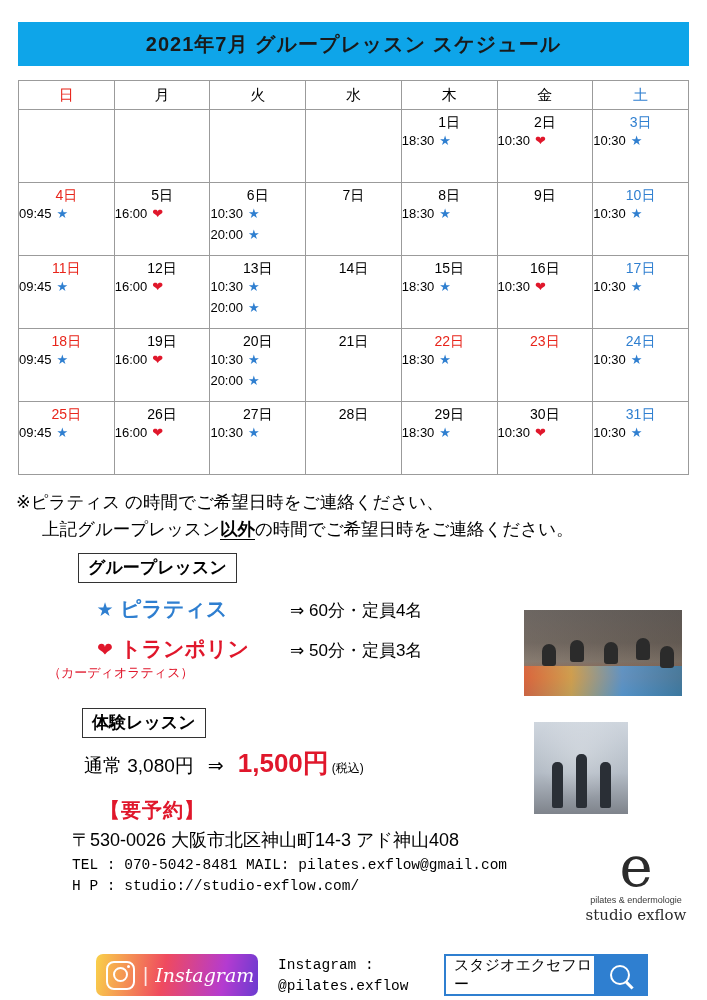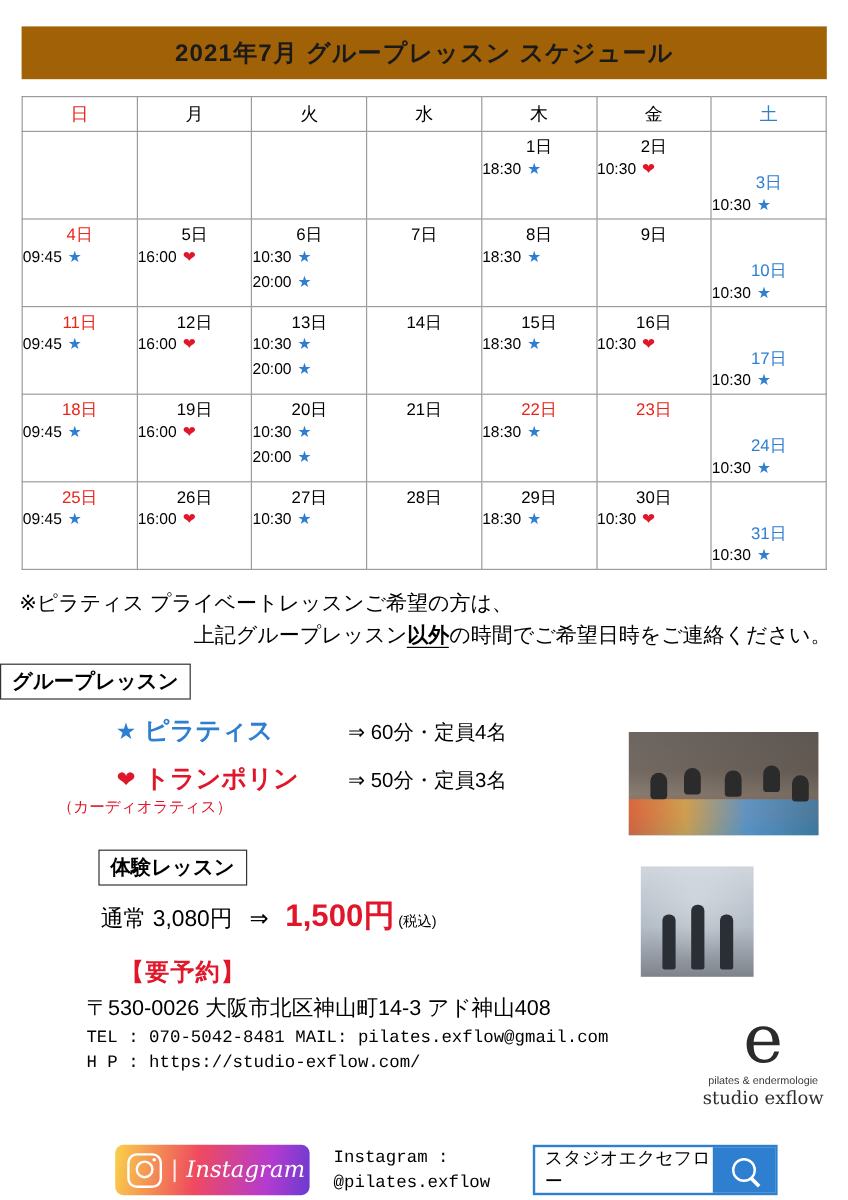--- a/index.html
+++ b/index.html
@@ -19,21 +19,21 @@
     width: 707px;
     height: 1000px;
     position: relative;
     padding: 0;
     box-sizing: border-box;
   }
 
   
   .title-bar {
     margin: 22px 18px 0 18px;
-    background: #a16207;
+    background: #0ea5e9;
     height: 44px;
     display: flex;
     align-items: center;
     justify-content: center;
   }
   .title-bar .title-text {
     font-size: 20px;
     font-weight: bold;
     letter-spacing: 1px;
     color: #1a1a1a;
@@ -67,54 +67,55 @@
   table.cal td {
     height: 72px;
   }
   .daynum {
     text-align: center;
     font-size: 14px;
     padding-top: 5px;
     line-height: 1.1;
   }
   .daynum.sun { color: #e8251b; }
-  .daynum.sat { color: #2f7fd0; margin-top: 30px; }
+  .daynum.sat { color: #2f7fd0; }
   .daynum.hol { color: #e8251b; }
   .daynum.norm { color: #000000; }
 
   .slot {
     font-size: 13px;
     line-height: 1.45;
     padding-top: 2px;
     white-space: nowrap;
   }
   .slot .time { letter-spacing: 0px; }
   .mark-star { color: #2f7fd0; font-size: 13px; margin-left: 5px; }
   .mark-heart { color: #e0172b; font-size: 13px; margin-left: 5px; }
 
   
   .note {
     margin: 14px 14px 0 16px;
     font-size: 17.5px;
     line-height: 1.55;
   }
-  .note .l2 { display: block; padding-left: 26px; text-align: right; }
+  .note .l2 { display: block; padding-left: 26px; }
   .note u { text-decoration: none; font-weight: bold; border-bottom: 1px solid #000; }
 
   
   .section {
     position: relative;
     margin-top: 10px;
   }
   .boxed-head {
     display: inline-block;
     border: 1px solid #333;
     padding: 2px 9px 3px 9px;
     font-size: 17px;
     font-weight: bold;
+    margin-left: 78px;
   }
   .lesson-row {
     display: flex;
     align-items: baseline;
     margin-left: 90px;
     margin-top: 12px;
   }
   .lesson-row .bullet {
     width: 30px;
     font-size: 19px;
@@ -534,21 +535,21 @@
             <td>
               <div class="daynum sat">31日</div>
               <div class="slot"><span class="time">10:30</span><span class="mark-star">★</span></div>
             </td>
           </tr>
         </tbody>
     </table>
   </div>
 
   <div class="note">
-    <span>※ピラティス プライベートレッスンご希望の方は、</span>
+    <span>※ピラティス の時間でご希望日時をご連絡ください、</span>
     <span class="l2"><span>上記グループレッスン</span><u>以外</u><span>の時間でご希望日時をご連絡ください。</span></span>
   </div>
 
   <div class="section">
     <div class="boxed-head">グループレッスン</div>
 
     <div class="lesson-row">
       <span class="bullet star">★</span>
       <span class="lname blue">ピラティス</span>
       <span class="ldesc">⇒  60分・定員4名</span>
@@ -569,21 +570,21 @@
       <span class="arrow">⇒</span>
       <span class="new">1,500円</span>
       <span class="tax">(税込)</span>
     </div>
   </div>
 
   <div class="booking">
     <div class="req">【要予約】</div>
     <div class="addr">〒530-0026 大阪市北区神山町14-3 アド神山408</div>
     <div class="contact-line">TEL : 070-5042-8481  MAIL: pilates.exflow@gmail.com</div>
-    <div class="contact-line">H P : https://studio-exflow.com/</div>
+    <div class="contact-line">H P : studio://studio-exflow.com/</div>
   </div>
 
   <div class="photo1">
     <span class="fig" style="left:18px; top:34px;"></span>
     <span class="fig" style="left:46px; top:30px;"></span>
     <span class="fig" style="left:80px; top:32px;"></span>
     <span class="fig" style="left:112px; top:28px;"></span>
     <span class="fig" style="left:136px; top:36px;"></span>
   </div>
   <div class="photo2">

